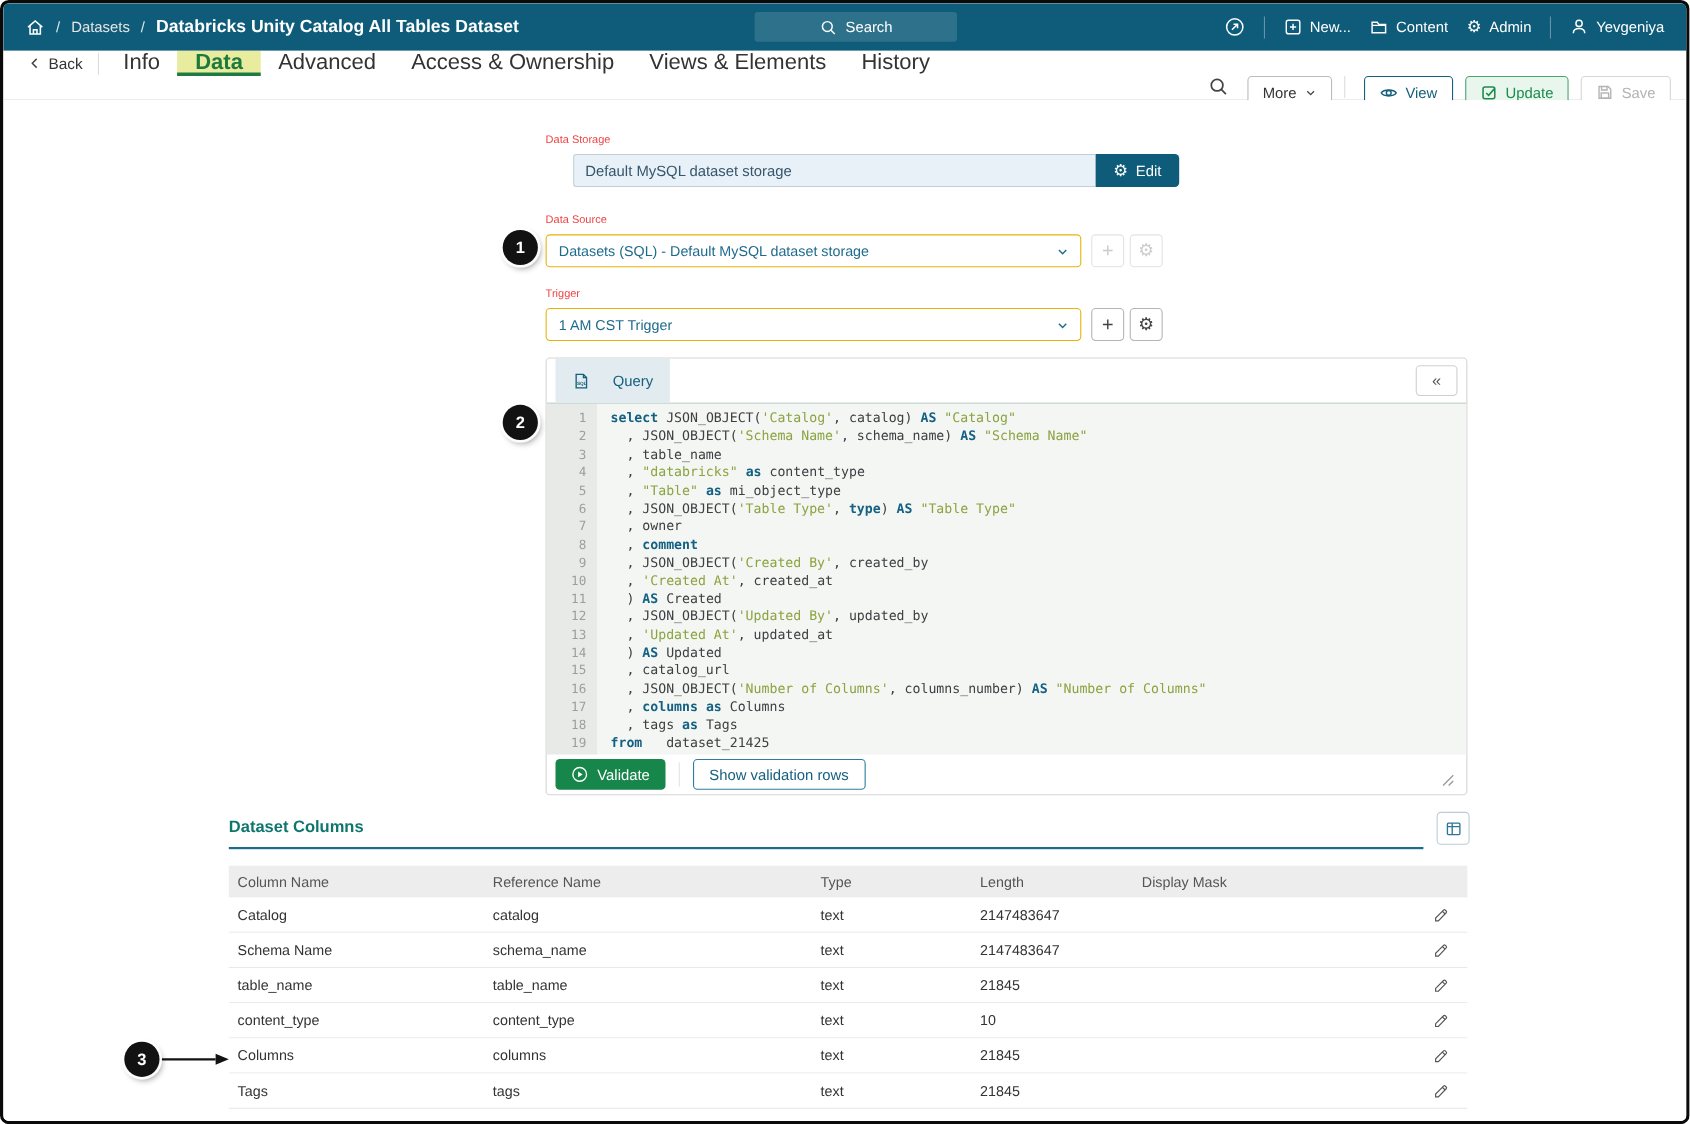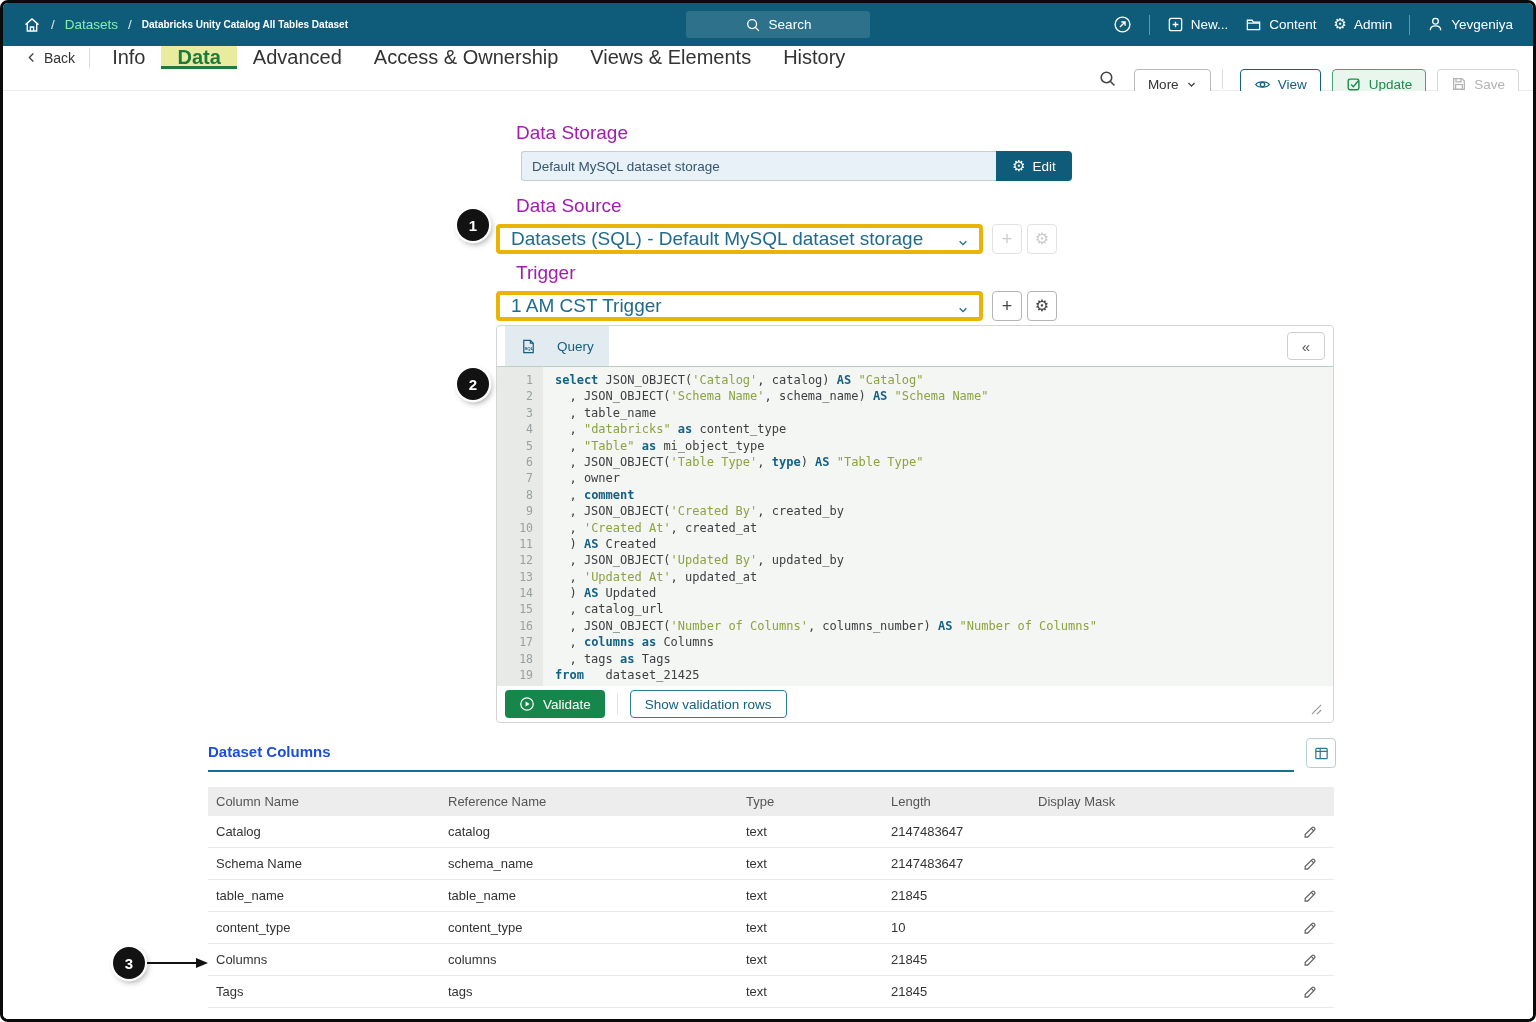--- a/index.html
+++ b/index.html
@@ -3,22 +3,22 @@
 <meta charset="utf-8">
 <style>
   * { margin:0; padding:0; box-sizing:border-box; }
   html,body { width:1536px; height:1022px; background:#fff; font-family:"Liberation Sans", sans-serif; }
   .frame { position:relative; width:1536px; height:1022px; border:3px solid #0a0a0a; border-radius:8px; overflow:hidden; background:#fff; }
 
   
   .navbar { position:relative; height:43px; background:#0f5c7a; display:flex; align-items:center; padding:0 20px; color:#fff; }
   .nav-left { display:flex; align-items:center; gap:10px; font-size:13.5px; }
   .crumb-sep { color:rgba(255,255,255,.85); }
-  .crumb-link { color:#86efac; cursor:pointer; }
-  .crumb-current { font-weight:bold; font-size:10px; }
+  .crumb-link { color:#e5e5e5; cursor:pointer; }
+  .crumb-current { font-weight:bold; font-size:16px; }
   .nav-search { position:absolute; left:683px; top:8px; width:184px; height:27px; background:rgba(255,255,255,.13); border-radius:3px; display:flex; align-items:center; justify-content:center; gap:8px; color:#fff; font-size:13.5px; cursor:text; }
   .nav-right { margin-left:auto; display:flex; align-items:center; gap:17px; font-size:13.5px; }
   .nav-item { display:flex; align-items:center; gap:7px; cursor:pointer; }
   .nav-vdiv { width:1px; height:20px; background:rgba(255,255,255,.35); }
   .gear-glyph { font-family:"DejaVu Sans", sans-serif; font-size:15px; line-height:1; }
 
   
   .tabbar { height:45px; display:flex; align-items:stretch; border-bottom:1px solid #ececec; background:#fff; padding:0 14px 0 20px;flex-direction:column; }
   .tb-left { display:flex; align-items:center; }
   .back-btn { display:flex; align-items:center; gap:6px; font-size:14px; color:#333; padding:0 14px 0 2px; cursor:pointer; }
@@ -27,31 +27,31 @@
   .tab { display:flex; align-items:center; padding:0 16px; font-size:20px; color:#333; cursor:pointer; }
   .tab.active { background:#e9ec9e; color:#1d7a3f; font-weight:bold; box-shadow:inset 0 -3px 0 #1e7c42; }
   .tb-right { margin-left:auto; display:flex; gap:11px; }
   .btn { display:inline-flex; align-items:center; justify-content:center; gap:7px; height:30px; border-radius:4px; border:1px solid #bbb; background:#fff; font-size:13.5px; color:#333; padding:0 13px; cursor:pointer; }
   .btn-view { border-color:#15607e; color:#15607e; }
   .btn-update { border-color:#4ba374; background:#e9f6ee; color:#1d8a4e; }
   .btn-save { border-color:#d6d6d6; color:#b3b3b3; cursor:default; }
 
   
   .main { position:relative; height:933px; background:#fff; }
-  .field-label { font-size:19px; color:#a21caf; margin-bottom:7px;margin-left:20px; }
+  .field-label { font-size:10px; color:#ef4444; margin-bottom:7px; }
 
   .data-storage { position:absolute; left:493px; top:31px; }
   .ds-row { display:flex;padding-left:25px; }
   .ds-input { width:475px; height:30px; background:#e9f1f8; border:1px solid #c2cdd4; border-right:none; border-radius:3px 0 0 3px; display:flex; align-items:center; padding:0 10px; font-size:13.5px; color:#35566b; }
   .edit-btn { width:76px; height:30px; background:#0f5c7a; color:#fff; border:none; border-radius:0 4px 4px 0; display:flex; align-items:center; justify-content:center; gap:7px; font-size:13.5px; cursor:pointer; }
 
   .data-source { position:absolute; left:493px; top:104px; }
   .trigger { position:absolute; left:493px; top:171px; }
   .sel-row { display:flex; align-items:center; }
-  .select { position:relative; width:487px; height:30px; border:4px solid #eab308; border-radius:4px; background:#fff; display:flex; align-items:center; padding:0 30px 0 11px; font-size:19px; color:#1f6b8d; cursor:pointer; }
+  .select { position:relative; width:487px; height:30px; border:1px solid #eab308; border-radius:4px; background:#fff; display:flex; align-items:center; padding:0 30px 0 11px; font-size:13px; color:#1f6b8d; cursor:pointer; }
   .select .chev { position:absolute; right:10px; top:9px; }
   .sq-btn { width:30px; height:30px; border:1px solid #b5b5b5; border-radius:4px; background:#fff; display:inline-flex; align-items:center; justify-content:center; color:#444; font-size:18px; cursor:pointer; margin-left:5px; }
   .sq-btn:first-of-type { margin-left:9px; }
   .sq-btn.disabled { border-color:#e2e2e2; color:#ccc; cursor:default; }
   .sq-btn .gear-glyph { font-size:16px; }
 
   
   .query-panel { position:absolute; left:493px; top:234px; width:838px; height:398px; border:1px solid #d5d5d5; border-radius:4px; background:#fff; }
   .qp-tabs { position:relative; height:40px; display:flex; align-items:stretch; padding-left:8px; }
   .qp-tab { display:flex; align-items:center; gap:20px; padding:0 15px; background:#e2ebef; color:#15607e; font-size:13.5px; cursor:pointer; }
@@ -65,21 +65,21 @@
   .t-tx { color:#3c4043; }
   .qp-footer { position:relative; height:36px; display:flex; align-items:center; padding:0 8px; gap:12px; }
   .validate-btn { display:inline-flex; align-items:center; gap:8px; height:28px; padding:0 14px; background:#17864a; color:#fff; border:none; border-radius:4px; font-size:13.5px; cursor:pointer; }
   .f-div { width:1px; height:22px; background:#e3e3e3; }
   .showrows-btn { height:28px; padding:0 14px; background:#fff; border:1px solid #2c7ea0; border-radius:4px; color:#15607e; font-size:13.5px; cursor:pointer; }
   .resize-handle { position:absolute; right:10px; bottom:6px; color:#9a9a9a; cursor:nwse-resize; }
 
   
   .dc-section { position:absolute; left:205px; top:652px; width:1126px; }
   .dc-title-row { position:relative; width:1086px; border-bottom:2px solid #1b6d8e; padding-bottom:9px; }
-  .dc-title { font-size:15px; font-weight:bold; color:#1d4ed8; }
+  .dc-title { font-size:15px; font-weight:bold; color:#0f766e; }
   .dc-grid-btn { position:absolute; left:1098px; top:-5px; width:30px; height:30px; border:1px solid #b9cdd6; border-radius:4px; background:#fff; color:#2b7795; display:flex; align-items:center; justify-content:center; cursor:pointer; }
   .dc-table { margin-top:15px; }
   .dc-head, .dc-row { display:grid; grid-template-columns:232px 298px 145px 147px 1fr 40px; align-items:center; padding-left:8px; }
   .dc-head { height:29px; background:#ededed; color:#555; font-size:13px; }
   .dc-row { height:32px; border-bottom:1px solid #e9e9e9; color:#333; font-size:13px; background:#fff; }
   .edit-cell { justify-self:end; padding-right:16px; display:flex; align-items:center; cursor:pointer; color:#555; }
 
   
   .anno { position:absolute; width:32px; height:32px; border-radius:50%; background:#121212; color:#fff; font-size:15px; font-weight:bold; display:flex; align-items:center; justify-content:center; box-shadow:0 0 0 2.5px rgba(255,255,255,.95), 2px 3px 6px rgba(0,0,0,.4); z-index:20; }
   .anno-arrow { position:absolute; z-index:20; }

